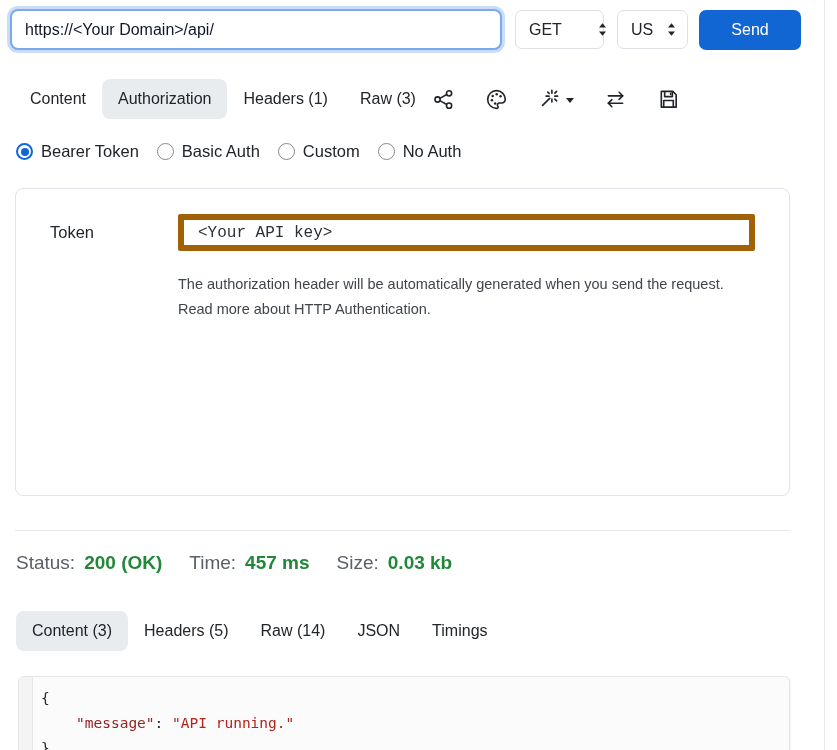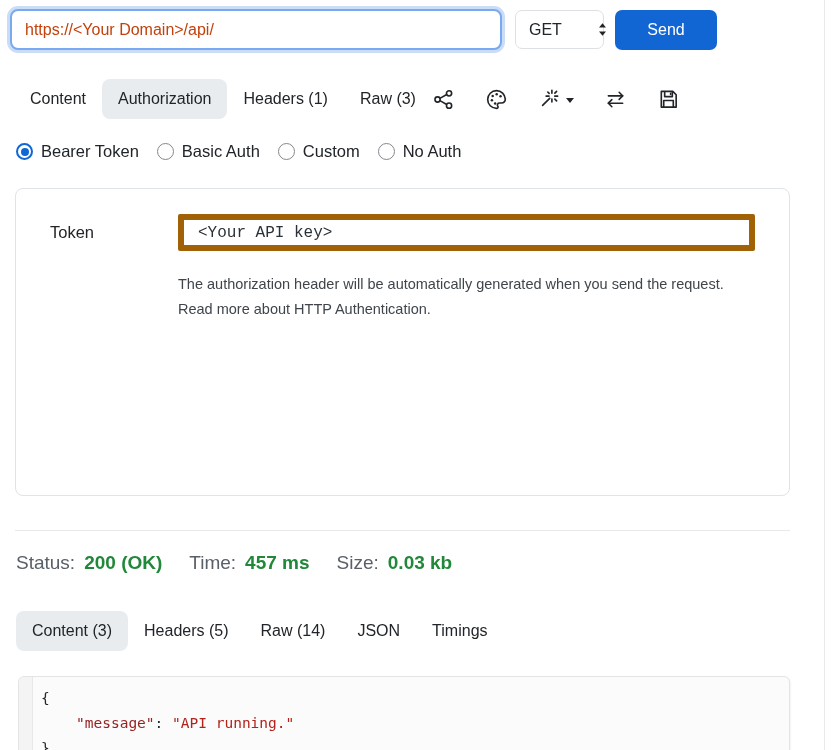--- a/index.html
+++ b/index.html
@@ -9,21 +9,21 @@
     background:#ffffff; color:#212529;
     font-family:"Liberation Sans", sans-serif;
   }
   .right-edge-line { position:absolute; left:824px; top:0; width:1px; height:750px; background:#e9e9eb; }
 
   
   .request-bar { display:flex; align-items:center; margin:9px 0 0 10px; }
   .url-input {
     width:492px; height:41px; border:2px solid #79a9ee; border-radius:8px;
     box-shadow:0 0 0 3px rgba(18,102,212,.22);
-    padding:0 13px; font-size:16px; color:#c2410c; outline:none;
+    padding:0 13px; font-size:16px; color:#0f172a; outline:none;
     font-family:"Liberation Sans", sans-serif; background:#fff;
   }
   .select-box {
     display:flex; align-items:center; justify-content:space-between;
     height:39px; border:1px solid #dde0e4; border-radius:7px; background:#fff;
     padding:0 10px 0 13px; margin-left:13px; font-size:16px; cursor:default;
   }
   .select-method { width:89px;gap:35px; }
   .select-region { width:71px; }
   .updown-icon svg { display:block; }
@@ -110,20 +110,29 @@
   <input class="url-input" type="text" value="https://&lt;Your Domain&gt;/api/" style="">
   <div class="select-box select-method">
     <span>GET</span>
     <span class="updown-icon">
       <svg width="11" height="15" viewBox="0 0 11 15">
           <path d="M5.5 1.2 L9 5.6 H2 Z" fill="#212529"></path>
           <path d="M5.5 13.8 L2 9.4 H9 Z" fill="#212529"></path>
         </svg>
     </span>
   </div>
+  <div class="select-box select-region">
+    <span>US</span>
+    <span class="updown-icon">
+      <svg width="11" height="15" viewBox="0 0 11 15">
+          <path d="M5.5 1.2 L9 5.6 H2 Z" fill="#212529"></path>
+          <path d="M5.5 13.8 L2 9.4 H9 Z" fill="#212529"></path>
+        </svg>
+    </span>
+  </div>
   <button class="send-btn">Send</button>
 </div>
 
 <div class="tab-row">
   <div class="tabs">
     <div class="tab">Content</div>
     <div class="tab active">Authorization</div>
     <div class="tab">Headers (1)</div>
     <div class="tab">Raw (3)</div>
   </div>

